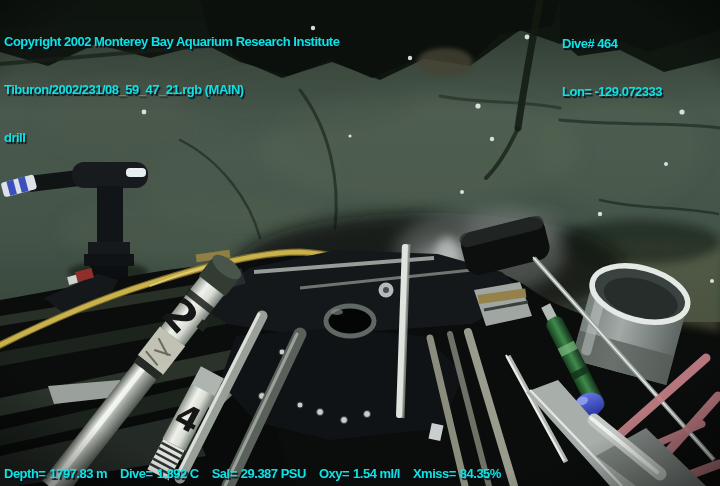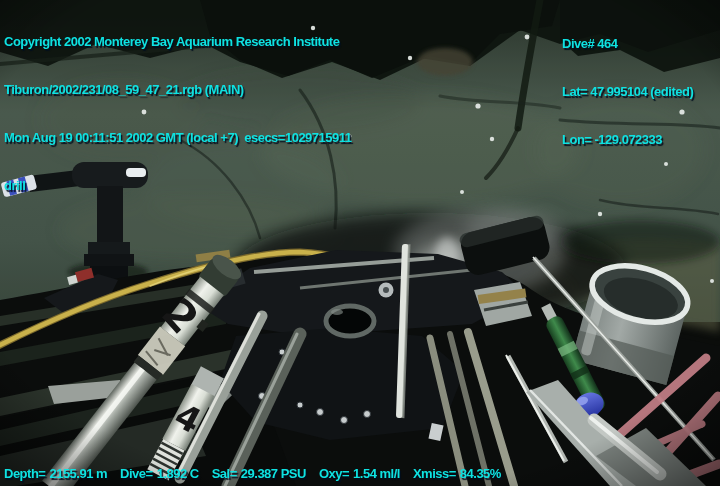--- a/index.html
+++ b/index.html
@@ -305,33 +305,31 @@
       <line x1="591" y1="418" x2="657" y2="472" stroke="#edf0ed" stroke-width="4" stroke-linecap="round"></line>
     </g>
   </g>
 
   <rect x="0" y="0" width="720" height="486" fill="url(#vigG)"></rect>
 </svg>
 
   <div class="hud hud-tl">
     <div>Copyright 2002 Monterey Bay Aquarium Research Institute</div>
     <div>Tiburon/2002/231/08_59_47_21.rgb (MAIN)</div>
-    <div>Mon Aug 19 00:11:51 2002 GMT (local +7)  esecs=1029715911</div>
     <div>drill</div>
   </div>
 
   <div class="hud hud-tr">
     <div>Dive# 464</div>
-    <div>Lat= 47.995104 (edited)</div>
     <div>Lon= -129.072333</div>
   </div>
 
   <div class="hud hud-bottom">
     <span class="readout">
-      <span class="lab">Depth=</span><span>2155.91 m</span>
+      <span class="lab">Depth=</span><span>1797.83 m</span>
     </span>
     <span class="readout">
       <span class="lab">Dive=</span><span>1.892 C</span>
     </span>
     <span class="readout">
       <span class="lab">Sal=</span><span>29.387 PSU</span>
     </span>
     <span class="readout">
       <span class="lab">Oxy=</span><span>1.54 ml/l</span>
     </span>

